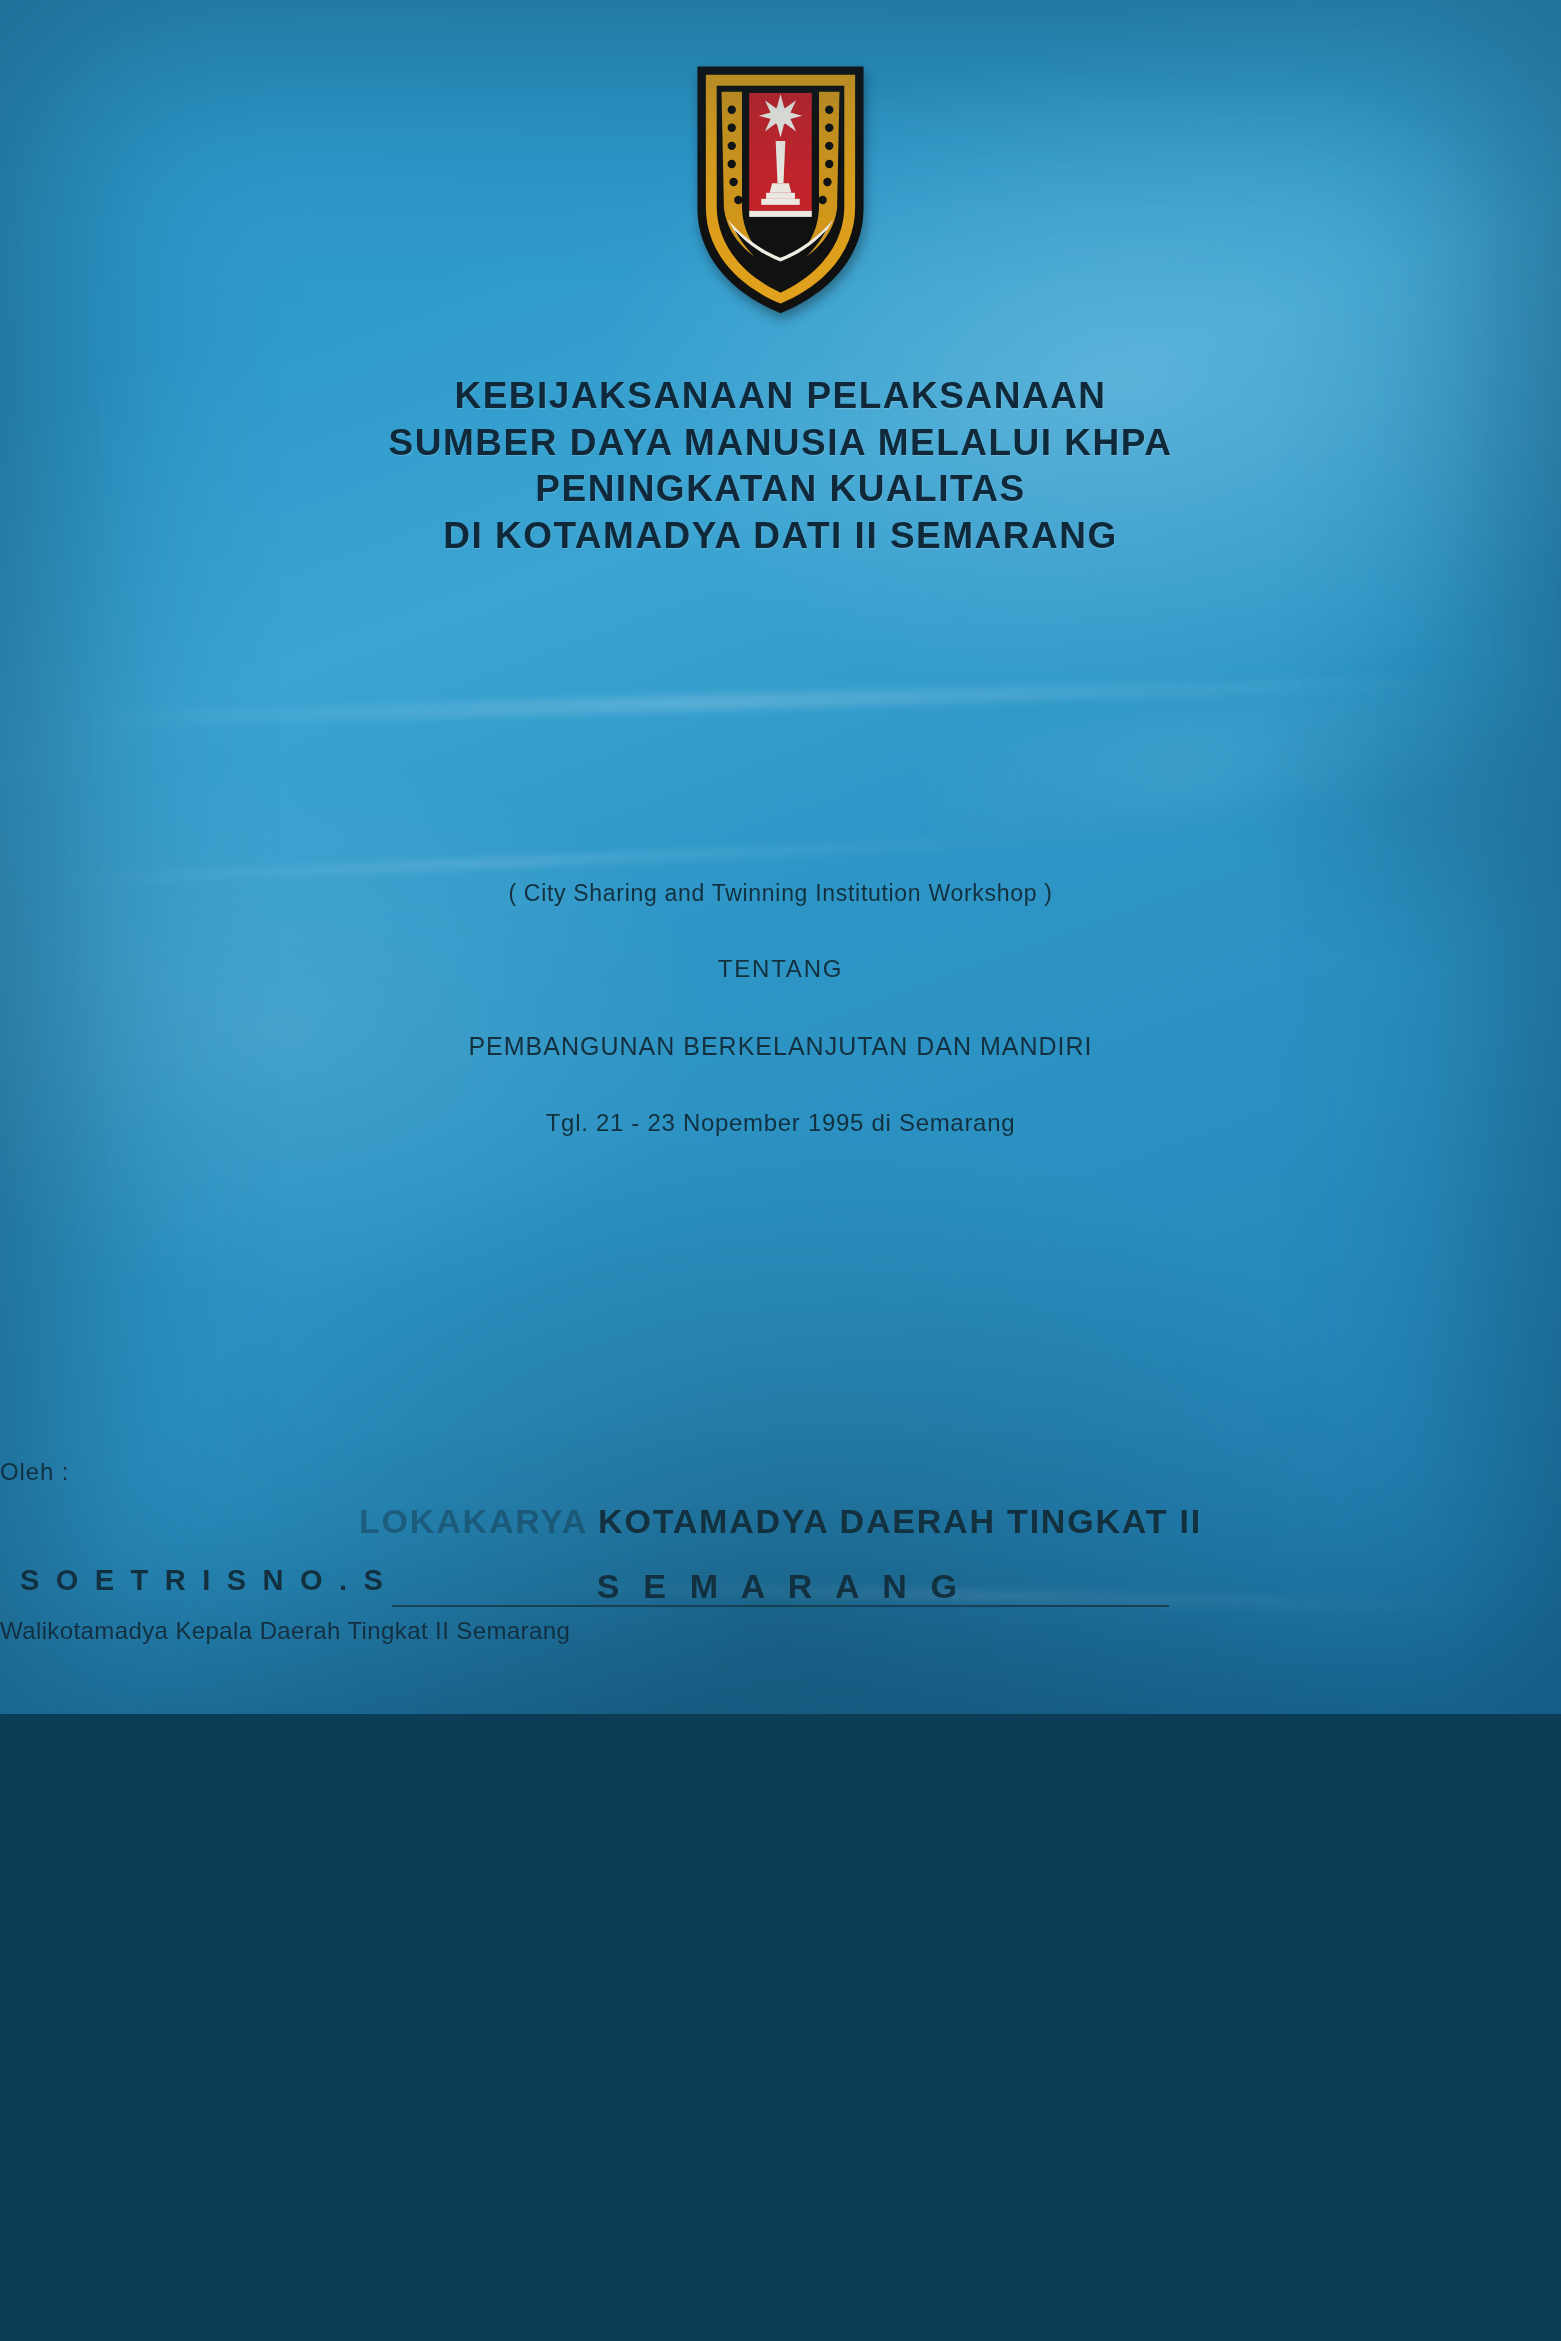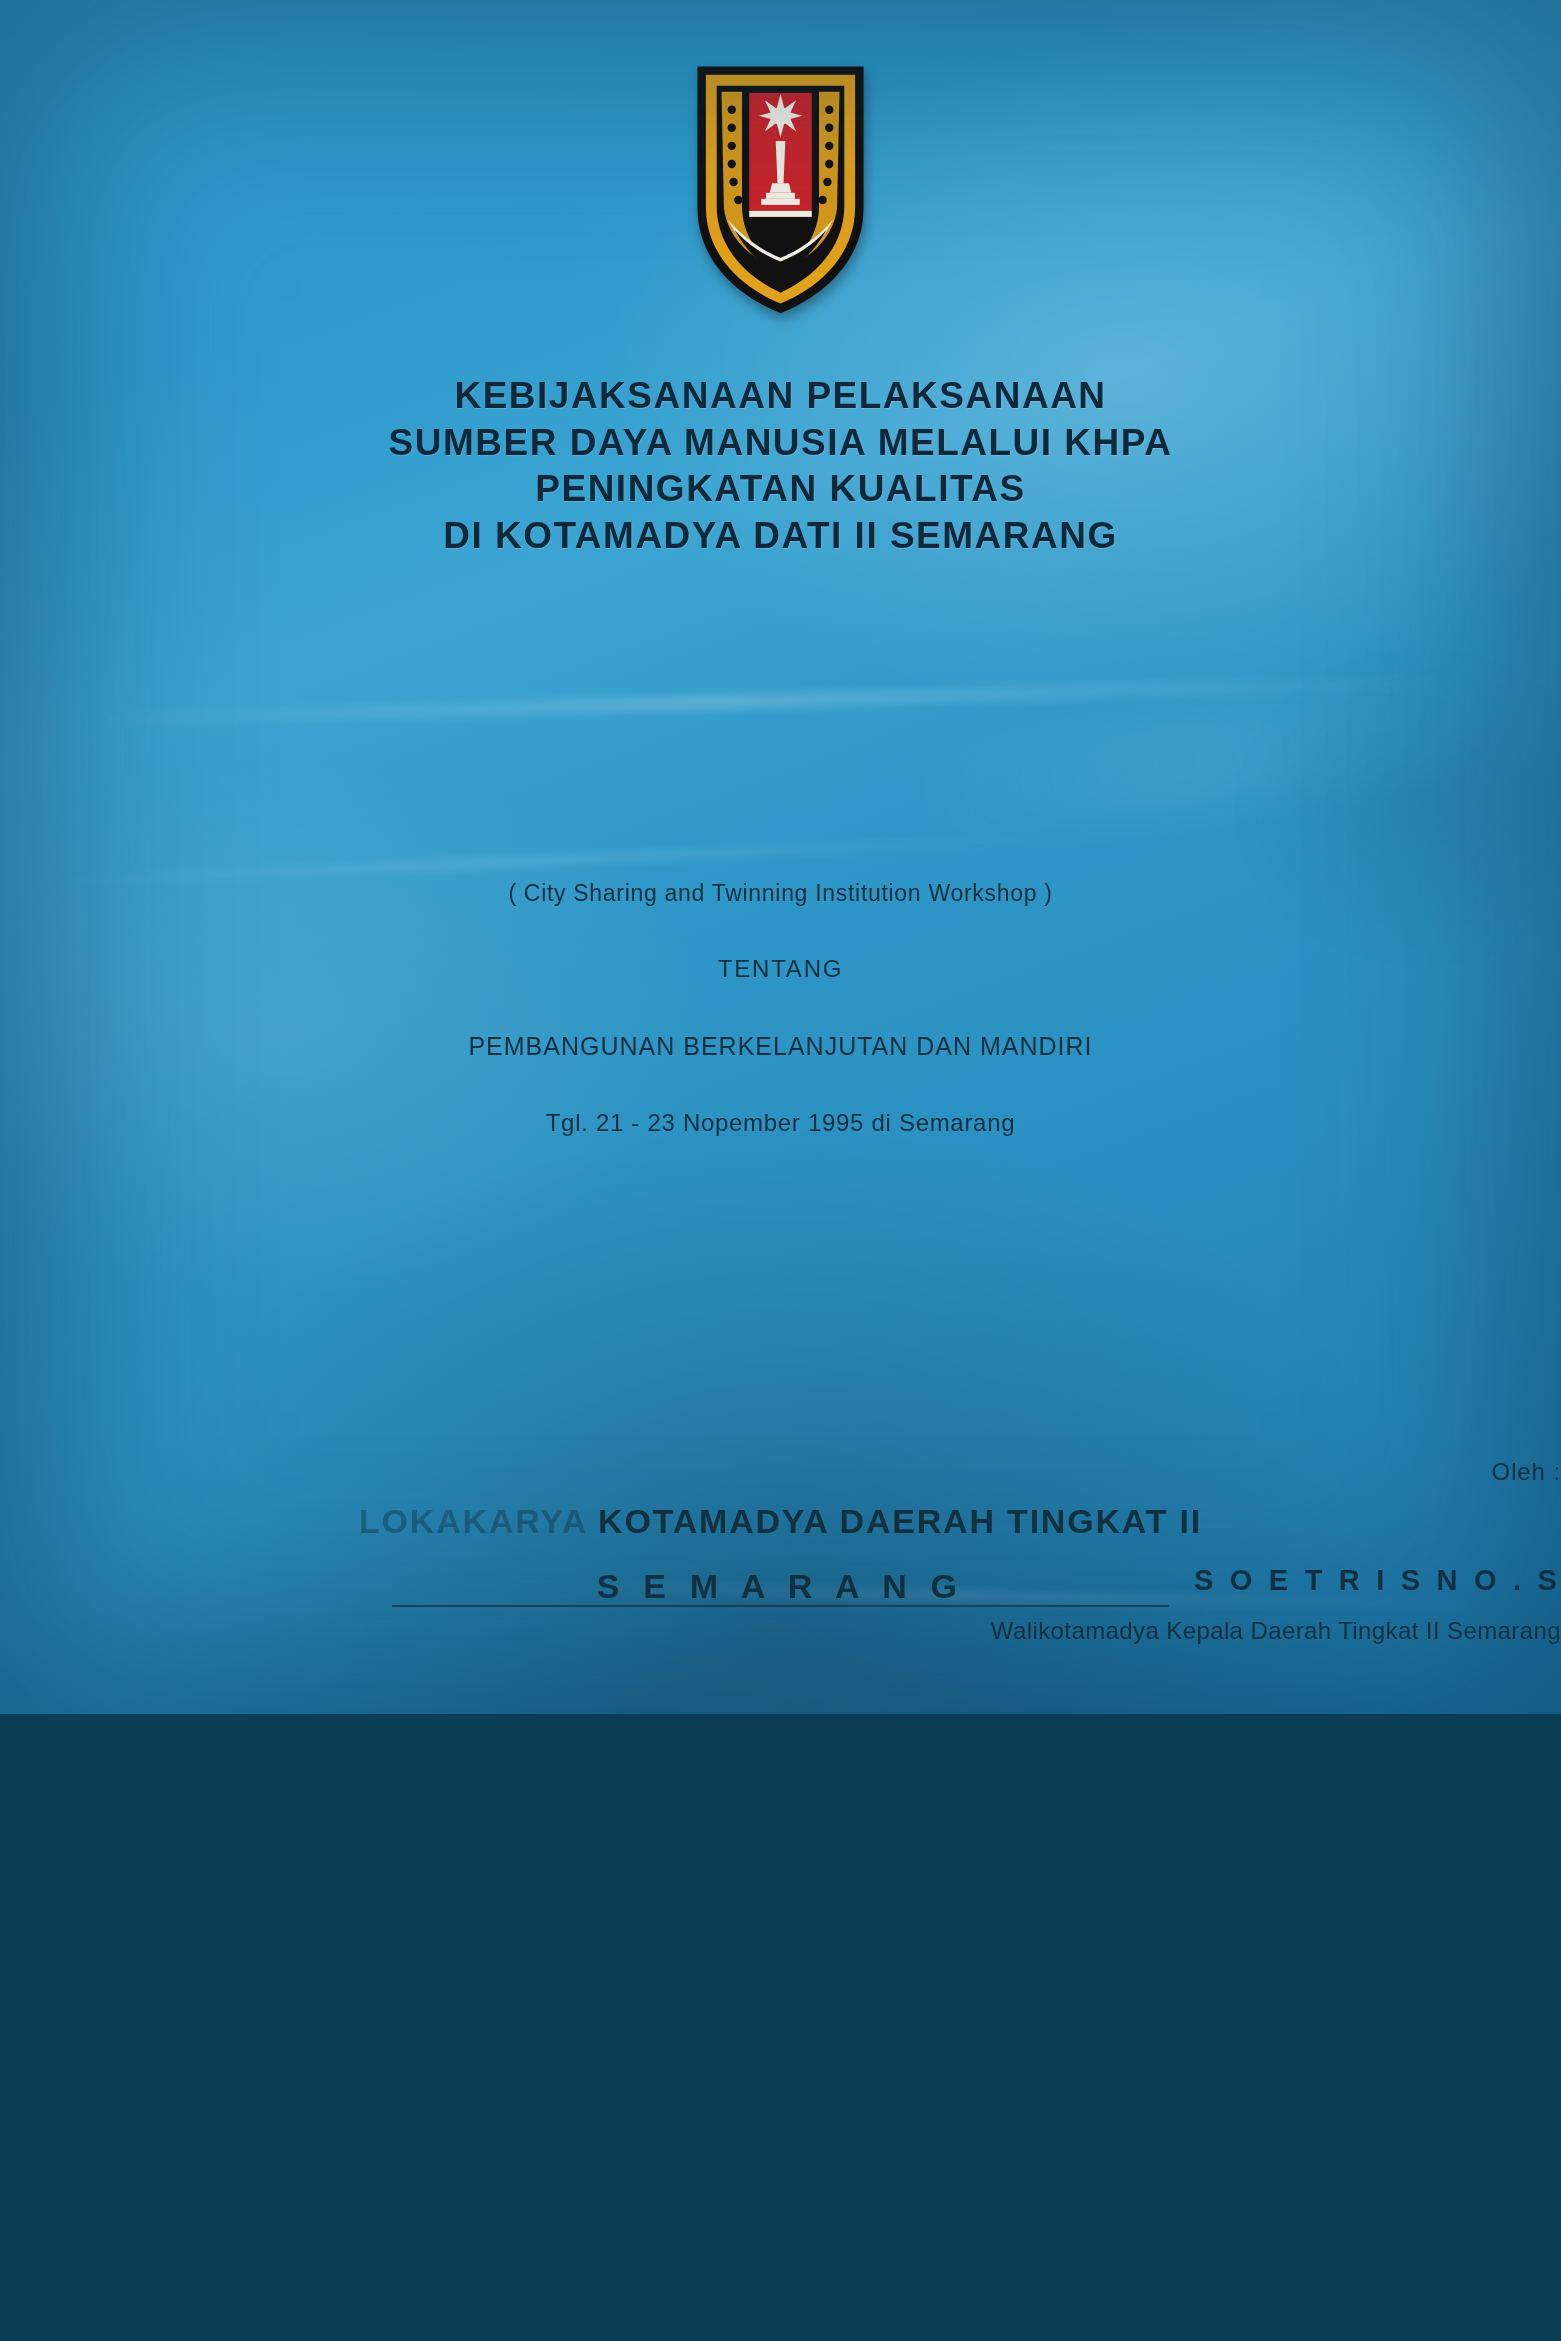--- a/index.html
+++ b/index.html
@@ -119,32 +119,33 @@
     font-size: 24px;
     letter-spacing: 0.7px;
     margin-top: 48px;
   }
 
   
   .author-block {
     position: absolute;
     left: 0; right: 0;
     top: 1458px;
-    text-align: right;
+    text-align: left;
     color: #16303e;
   }
   .by-label {
     font-size: 24px;
     letter-spacing: 0.9px;
   }
   .author-name {
     font-size: 29px;
     font-weight: bold;
     letter-spacing: 4.2px;
     margin-top: 78px;
+    padding-left: 20px;
   }
   .author-rule {
     width: 777px;
     height: 1.8px;
     background: #1b3b4b;
     margin: 8.4px auto 0 auto;
     opacity: .85;
   }
   .author-role {
     font-size: 24px;

